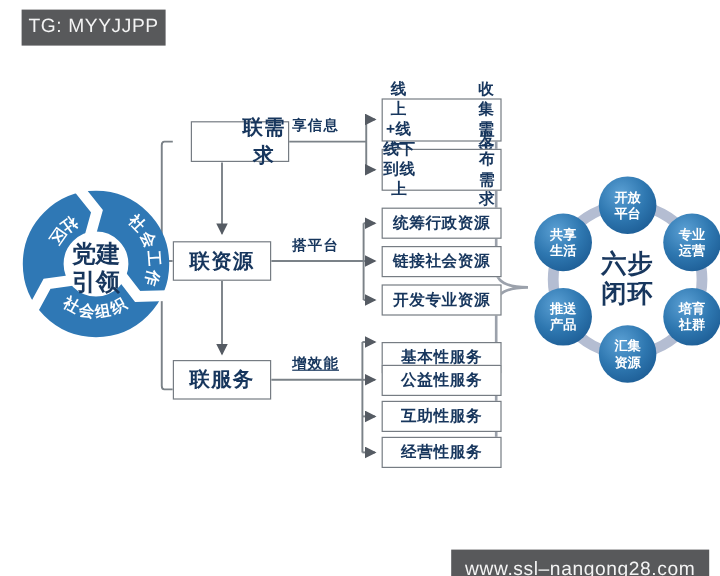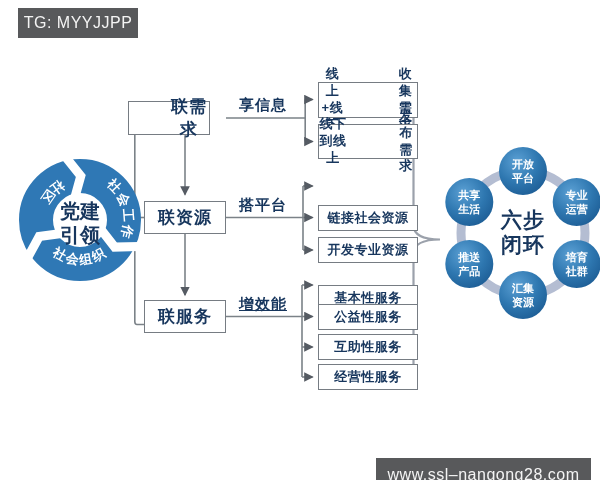--- a/index.html
+++ b/index.html
@@ -15,21 +15,21 @@
   .abs{position:absolute;}
   .box{
     position:absolute;background:#ffffff;border:1.5px solid #767c83;
     display:flex;flex-direction:row;align-items:center;justify-content:center;
     color:#17365d;font-weight:bold;text-align:center;box-sizing:border-box;gap:48px;
   }
   .pillar{font-size:17px;letter-spacing:1px;}
   .out{font-size:13px;letter-spacing:.5px;}
   .out .ln{display:block;line-height:1.3;}
   .edge-label{
-    position:absolute;color:#17365d;font-weight:bold;font-size:15px;
+    position:absolute;color:#17365d;font-weight:bold;font-size:12px;
     text-align:center;letter-spacing:1px;
   }
   svg{position:absolute;overflow:visible;}
   svg text{font-family:"Liberation Sans","DejaVu Sans",sans-serif;}
 </style>
 </head>
 <body>
 
 <div id="stage">
 
@@ -86,37 +86,38 @@
     <text font-size="13" font-weight="bold" fill="#ffffff" letter-spacing="2">
       <textPath href="#ccwText" startOffset="104" text-anchor="middle">社区</textPath>
     </text>
     <text font-size="13" font-weight="bold" fill="#ffffff" letter-spacing="2">
       <textPath href="#ccwText" startOffset="207" text-anchor="middle">社会组织</textPath>
     </text>
     <text x="66" y="68" text-anchor="middle" font-size="20" font-weight="bold" fill="#17365d">党建</text>
     <text x="66" y="92" text-anchor="middle" font-size="20" font-weight="bold" fill="#17365d">引领</text>
   </svg>
 
-  <div class="box pillar" style="left:128px;top:101px;width:82px;height:34px;padding-left:40px;">联需求</div>
+  <div class="box pillar" style="left:159px;top:101px;width:82px;height:34px;padding-left:40px;">联需求</div>
   <div class="box pillar" style="left:144px;top:201px;width:82px;height:33px;">联资源</div>
   <div class="box pillar" style="left:144px;top:300px;width:82px;height:33px;text-align:right;">联服务</div>
 
   <div class="edge-label" style="left:232px;top:96px;width:62px;">享信息</div>
   <div class="edge-label" style="left:232px;top:196px;width:62px;">搭平台</div>
   <div class="edge-label" style="left:232px;top:295px;width:62px;text-decoration:underline;">增效能</div>
 
   <div class="box out" style="left:318px;top:82px;width:100px;height:36px;">
     <span class="ln">线上+线下</span>
     <span class="ln">收集需求</span>
   </div>
   <div class="box out" style="left:318px;top:124px;width:100px;height:35px;">
     <span class="ln">线下到线上</span>
     <span class="ln">发布需求</span>
   </div>
 
+  <div class="box out" style="left:318px;top:173px;width:100px;height:26px;">统筹行政资源</div>
   <div class="box out" style="left:318px;top:205px;width:100px;height:26px;font-family:Liberation Mono, monospace;">链接社会资源</div>
   <div class="box out" style="left:318px;top:237px;width:100px;height:26px;">开发专业资源</div>
 
   <div class="box out" style="left:318px;top:272px;width:100px;height:26px;margin-top:13px;">基本性服务</div>
   <div class="box out" style="left:318px;top:304px;width:100px;height:26px;">公益性服务</div>
   <div class="box out" style="left:318px;top:334px;width:100px;height:26px;">互助性服务</div>
   <div class="box out" style="left:318px;top:364px;width:100px;height:26px;">经营性服务</div>
 
   <svg class="abs" style="left:438px;top:140px;" width="170" height="190" viewBox="0 0 170 190">
     <defs>

